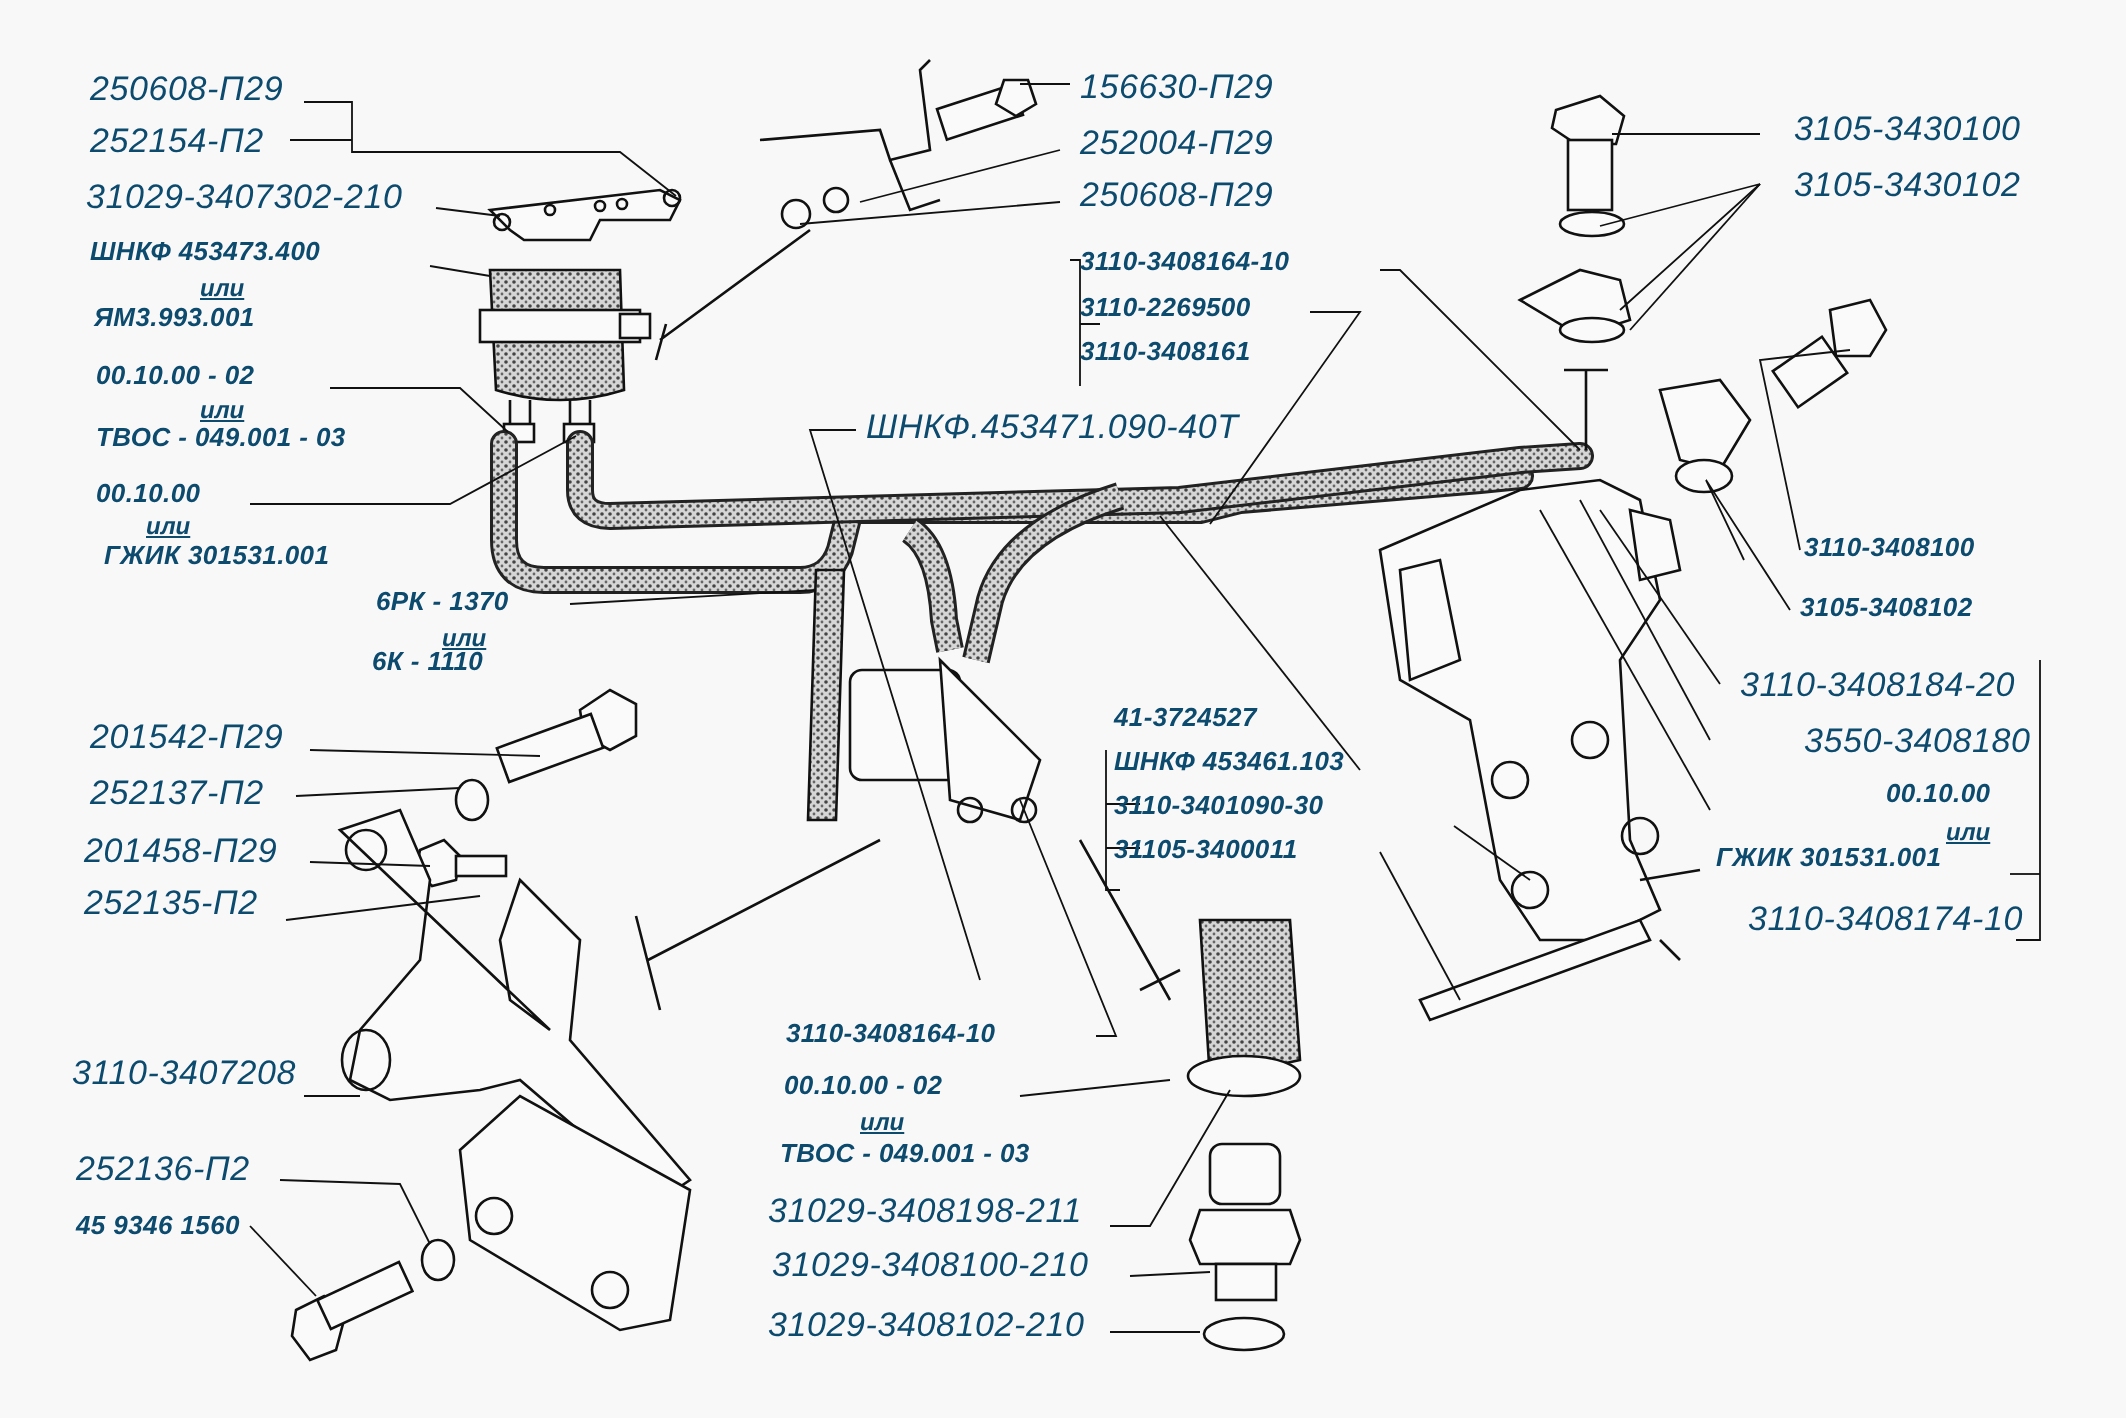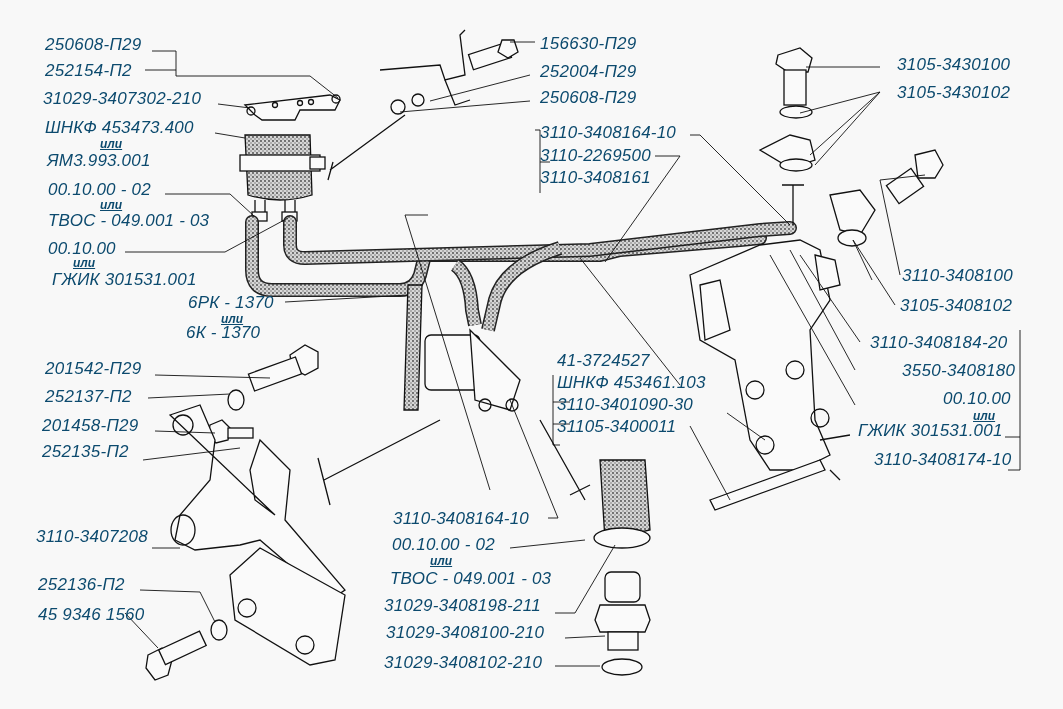--- a/index.html
+++ b/index.html
@@ -1,20 +1,20 @@
 <!DOCTYPE html>
 <html><head>
 <meta charset="utf-8">
 <style>
   html, body { margin:0; padding:0; background:#f7f7f7; }
   #stage { position:relative; width:1063px; height:709px; overflow:hidden; background:#f8f8f8; }
   svg#art { position:absolute; left:0; top:0; }
   .lbl { position:absolute; font-family:"Liberation Sans", sans-serif; font-style:italic; color:#0c4a6e; white-space:nowrap; line-height:1; }
   .thin { font-size:17px; letter-spacing:0.3px; }
-  .bold { font-size:17px; font-weight:normal; letter-spacing:0.2px; }
+  .bold { font-size:13px; font-weight:bold; letter-spacing:0.2px; }
   .ili { font-size:12px; font-weight:bold; font-style:italic;text-decoration:underline; }
   .wm { position:absolute; left:330px; top:290px; font-family:"Liberation Sans", sans-serif; font-size:120px; color:transparent; -webkit-text-stroke:1px #b8b8b8; letter-spacing:2px; line-height:1; }
 </style>
 </head>
 <body>
 
 <div id="stage">
 
 <svg id="art" width="1063" height="709" viewBox="0 0 1063 709">
   <defs>
@@ -187,35 +187,36 @@
 <div class="lbl ili" style="left:100px;top:138px">или</div>
 <div class="lbl bold" style="left:47px;top:152px">ЯМ3.993.001</div>
 <div class="lbl bold" style="left:48px;top:181px">00.10.00 - 02</div>
 <div class="lbl ili" style="left:100px;top:199px">или</div>
 <div class="lbl bold" style="left:48px;top:212px">ТВОС - 049.001 - 03</div>
 <div class="lbl bold" style="left:48px;top:240px">00.10.00</div>
 <div class="lbl ili" style="left:73px;top:257px">или</div>
 <div class="lbl bold" style="left:52px;top:271px">ГЖИК 301531.001</div>
 <div class="lbl bold" style="left:188px;top:294px">6РК - 1370</div>
 <div class="lbl ili" style="left:221px;top:313px">или</div>
-<div class="lbl bold" style="left:186px;top:324px">6К - 1370</div>
+<div class="lbl bold" style="left:186px;top:324px">6К - 1110</div>
 <div class="lbl thin" style="left:45px;top:360px">201542-П29</div>
 <div class="lbl thin" style="left:45px;top:388px">252137-П2</div>
 <div class="lbl thin" style="left:42px;top:417px">201458-П29</div>
 <div class="lbl thin" style="left:42px;top:443px">252135-П2</div>
 <div class="lbl thin" style="left:36px;top:528px">3110-3407208</div>
 <div class="lbl thin" style="left:38px;top:576px">252136-П2</div>
 <div class="lbl bold" style="left:38px;top:606px">45 9346 1560</div>
 
 <div class="lbl thin" style="left:540px;top:35px">156630-П29</div>
 <div class="lbl thin" style="left:540px;top:63px">252004-П29</div>
 <div class="lbl thin" style="left:540px;top:89px">250608-П29</div>
 <div class="lbl bold" style="left:540px;top:124px">3110-3408164-10</div>
 <div class="lbl bold" style="left:540px;top:147px">3110-2269500</div>
 <div class="lbl bold" style="left:540px;top:169px">3110-3408161</div>
+<div class="lbl thin" style="left:433px;top:205px">ШНКФ.453471.090-40Т</div>
 
 <div class="lbl thin" style="left:897px;top:56px">3105-3430100</div>
 <div class="lbl thin" style="left:897px;top:84px">3105-3430102</div>
 <div class="lbl bold" style="left:902px;top:267px">3110-3408100</div>
 <div class="lbl bold" style="left:900px;top:297px">3105-3408102</div>
 <div class="lbl thin" style="left:870px;top:334px">3110-3408184-20</div>
 <div class="lbl thin" style="left:902px;top:362px">3550-3408180</div>
 <div class="lbl bold" style="left:943px;top:390px">00.10.00</div>
 <div class="lbl ili" style="left:973px;top:410px">или</div>
 <div class="lbl bold" style="left:858px;top:422px">ГЖИК 301531.001</div>

